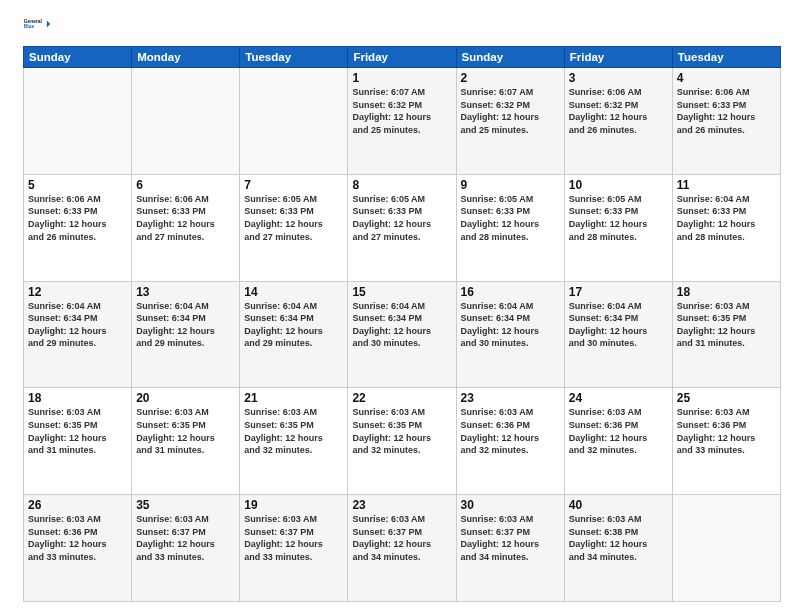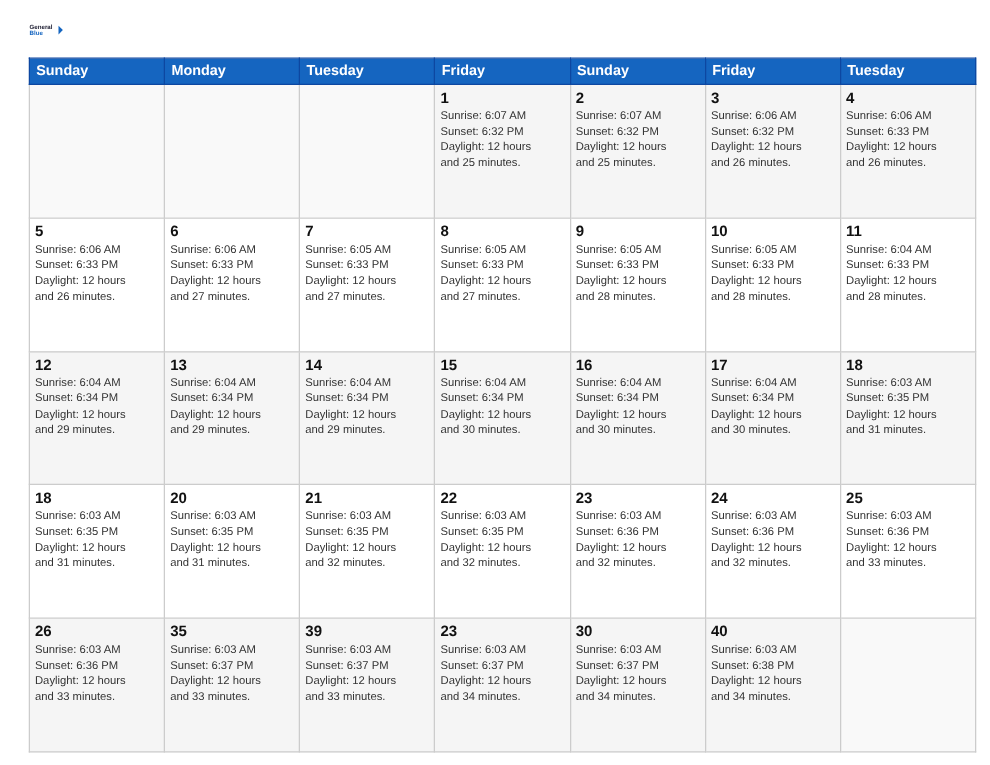--- a/index.html
+++ b/index.html
@@ -80,20 +80,21 @@
       font-size: 12px;
       font-weight: bold;
       color: #111;
       display: block;
       margin-bottom: 1px;
     }
     .day-info {
       font-size: 9px;
       color: #333;
       line-height: 1.4;
+      font-weight: bold;
     }
     .empty-cell {
       background: #f9f9f9 !important;
     }
   </style>
 </head>
 <body>
 
 <div class="page">
   <div class="header">
@@ -318,21 +319,21 @@
 and 33 minutes.</div>
           </td>
           <td>
             <span class="day-num">35</span>
             <div class="day-info" style="white-space: pre-line;">Sunrise: 6:03 AM
 Sunset: 6:37 PM
 Daylight: 12 hours
 and 33 minutes.</div>
           </td>
           <td>
-            <span class="day-num">39</span>
+            <span class="day-num">19</span>
             <div class="day-info" style="white-space: pre-line;">Sunrise: 6:03 AM
 Sunset: 6:37 PM
 Daylight: 12 hours
 and 33 minutes.</div>
           </td>
           <td>
             <span class="day-num">23</span>
             <div class="day-info" style="white-space: pre-line;">Sunrise: 6:03 AM
 Sunset: 6:37 PM
 Daylight: 12 hours

